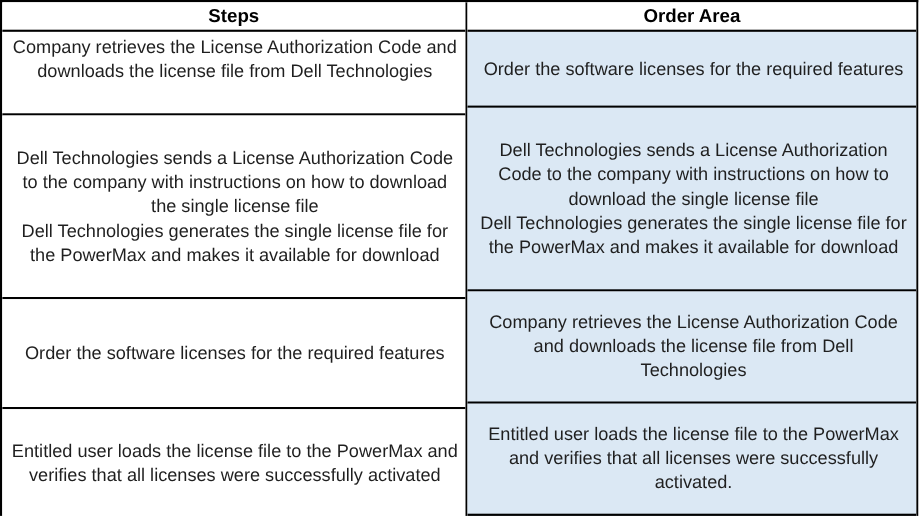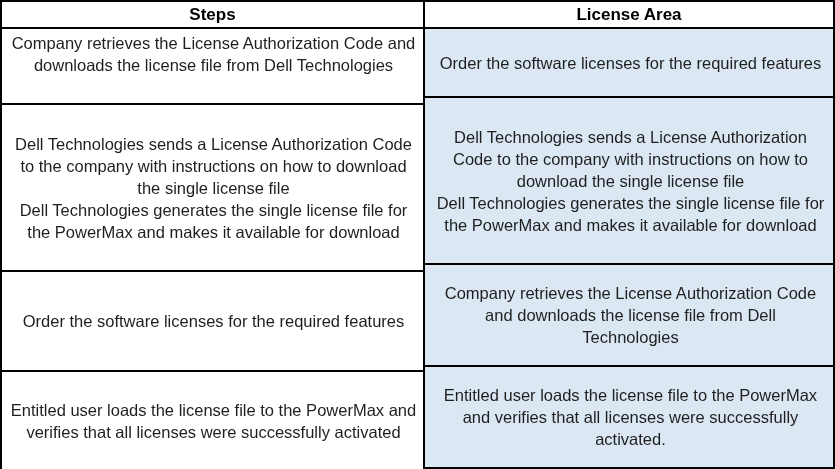--- a/index.html
+++ b/index.html
@@ -109,21 +109,21 @@
       <p class="para">Order the software licenses for the required features</p>
     </div>
 
     <div class="step-cell last">
       <p class="para">Entitled user loads the license file to the PowerMax and verifies that all licenses were successfully activated</p>
     </div>
   </div>
 
   <div class="col col-answers">
     <div class="hdr">
-      <span>License Area</span>
+      <span>Order Area</span>
     </div>
 
     <div class="answer-box h68">
       <p class="para">Order the software licenses for the required features</p>
     </div>
 
     <div class="answer-box h167r">
       <p class="para">Dell Technologies sends a License Authorization Code to the company with instructions on how to download the single license file</p>
       <p class="para">Dell Technologies generates the single license file for the PowerMax and makes it available for download</p>
     </div>

